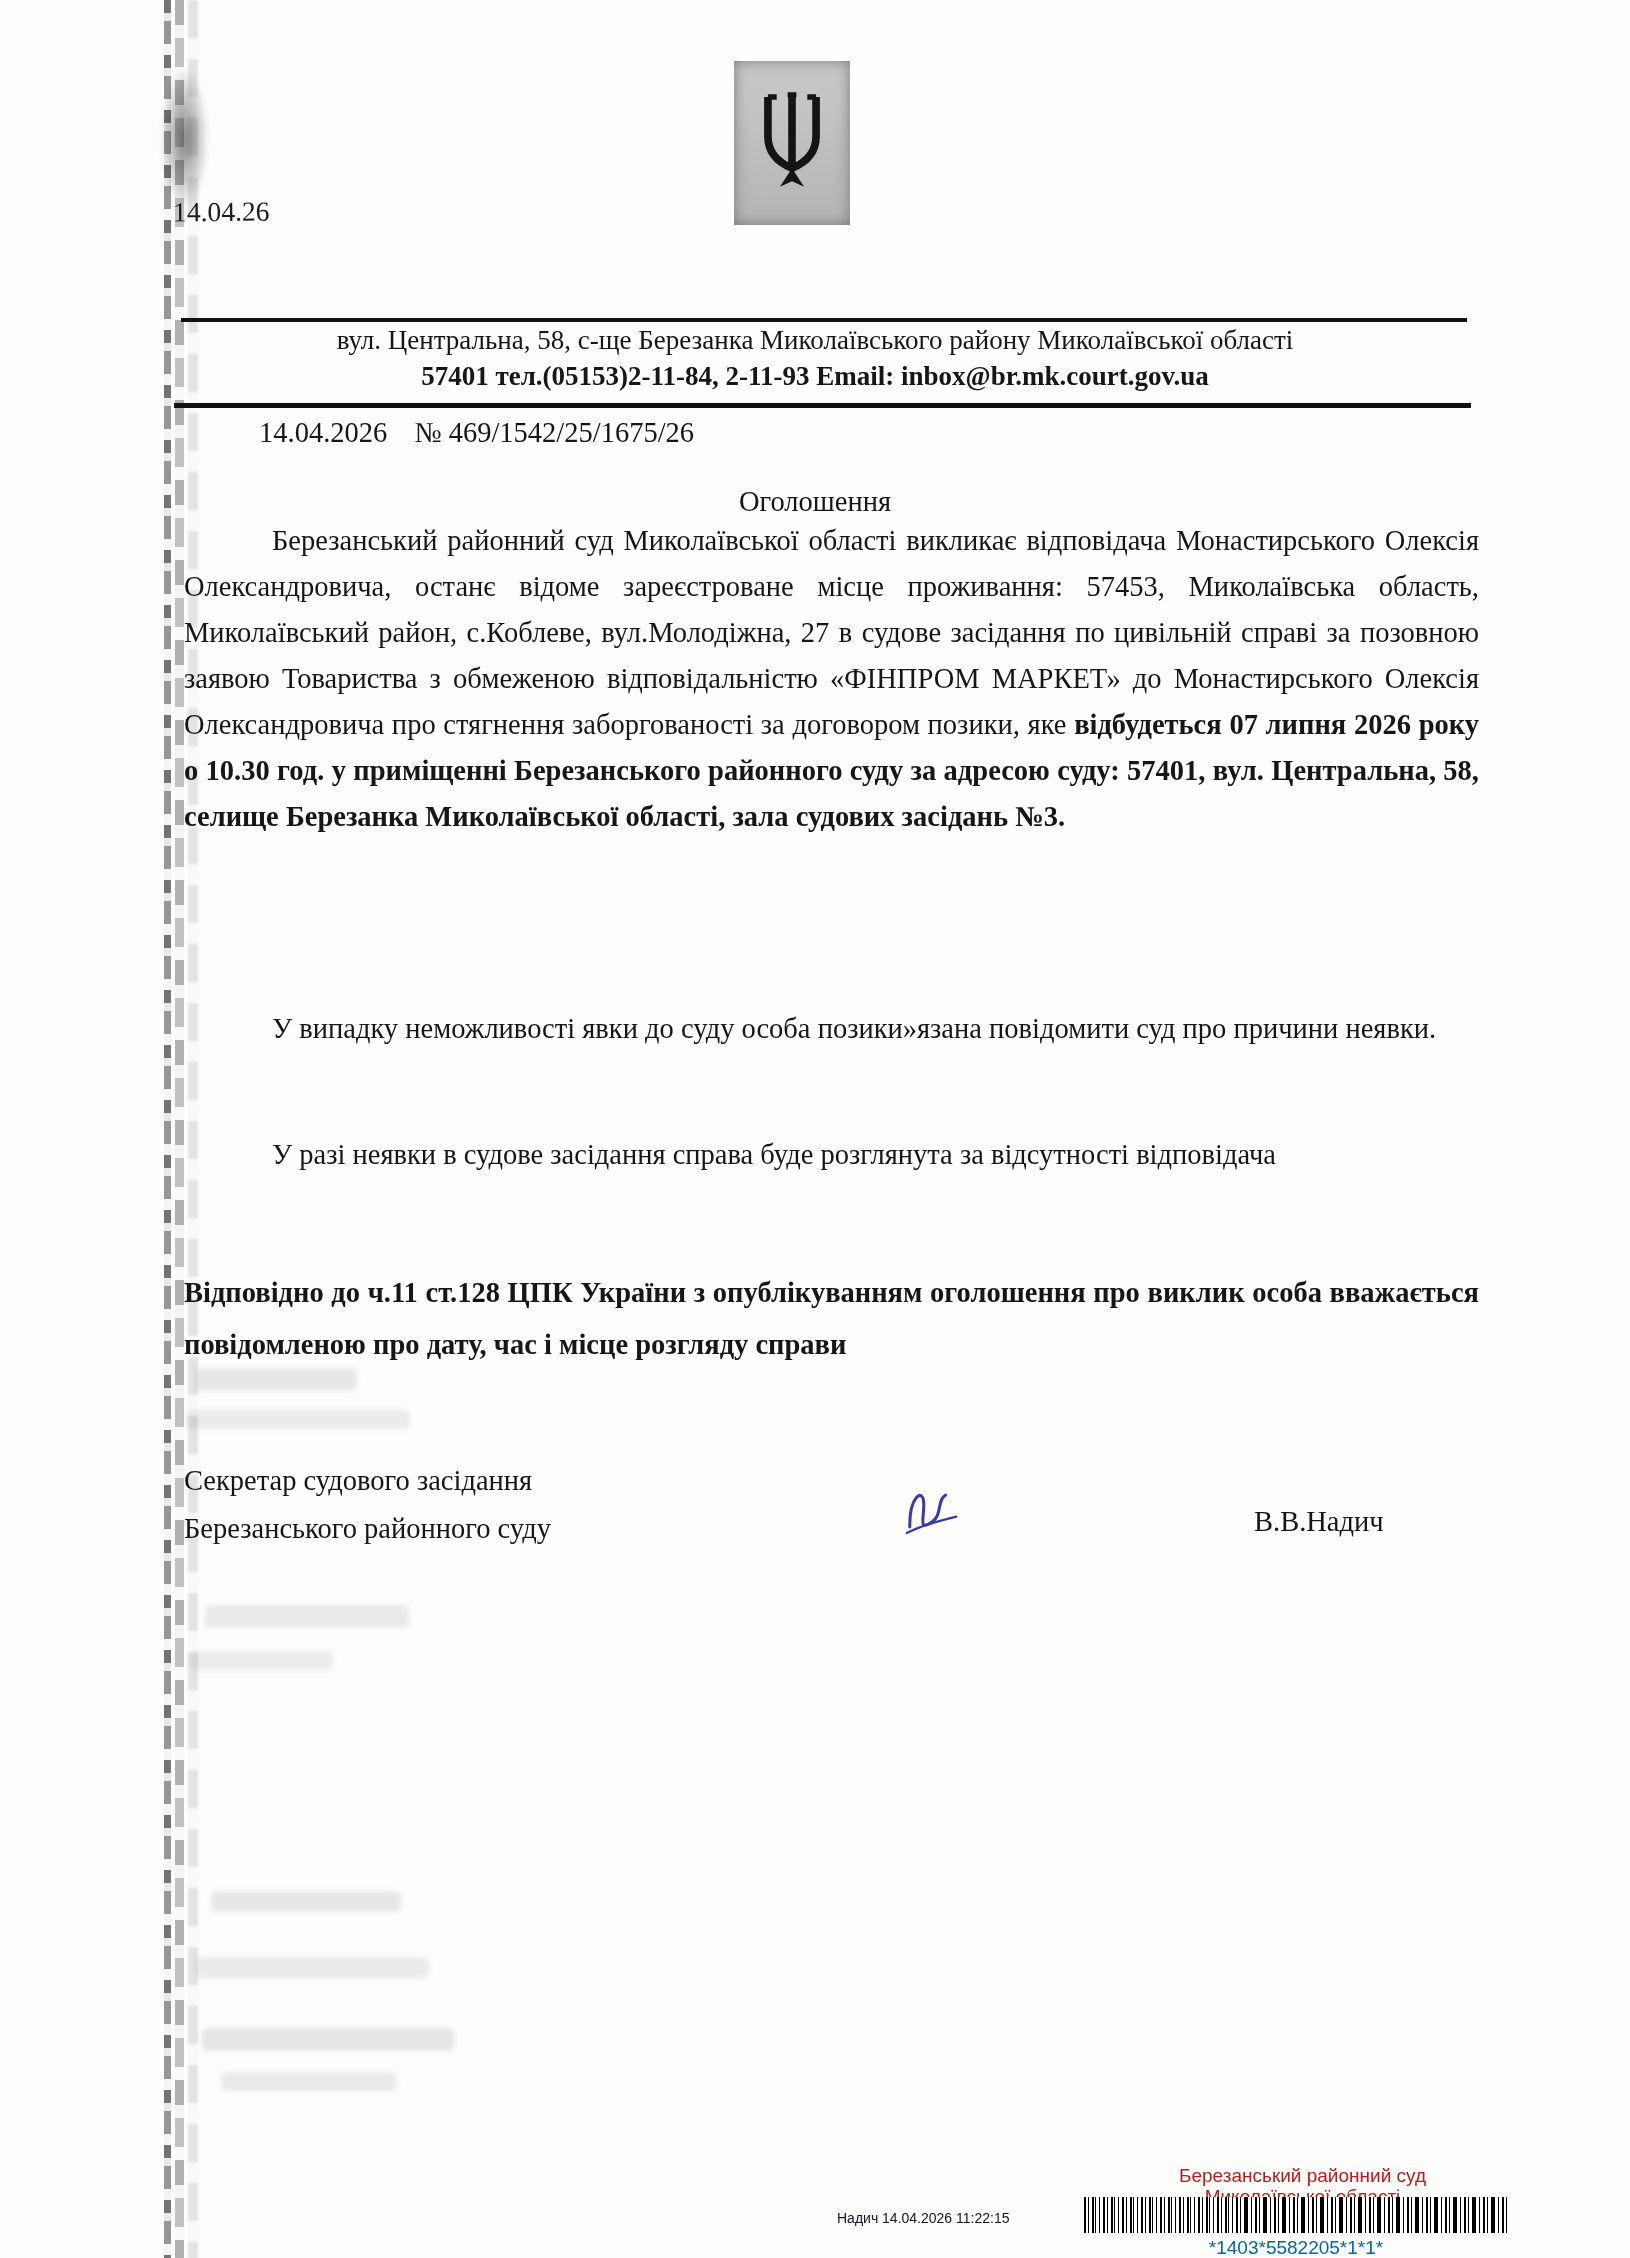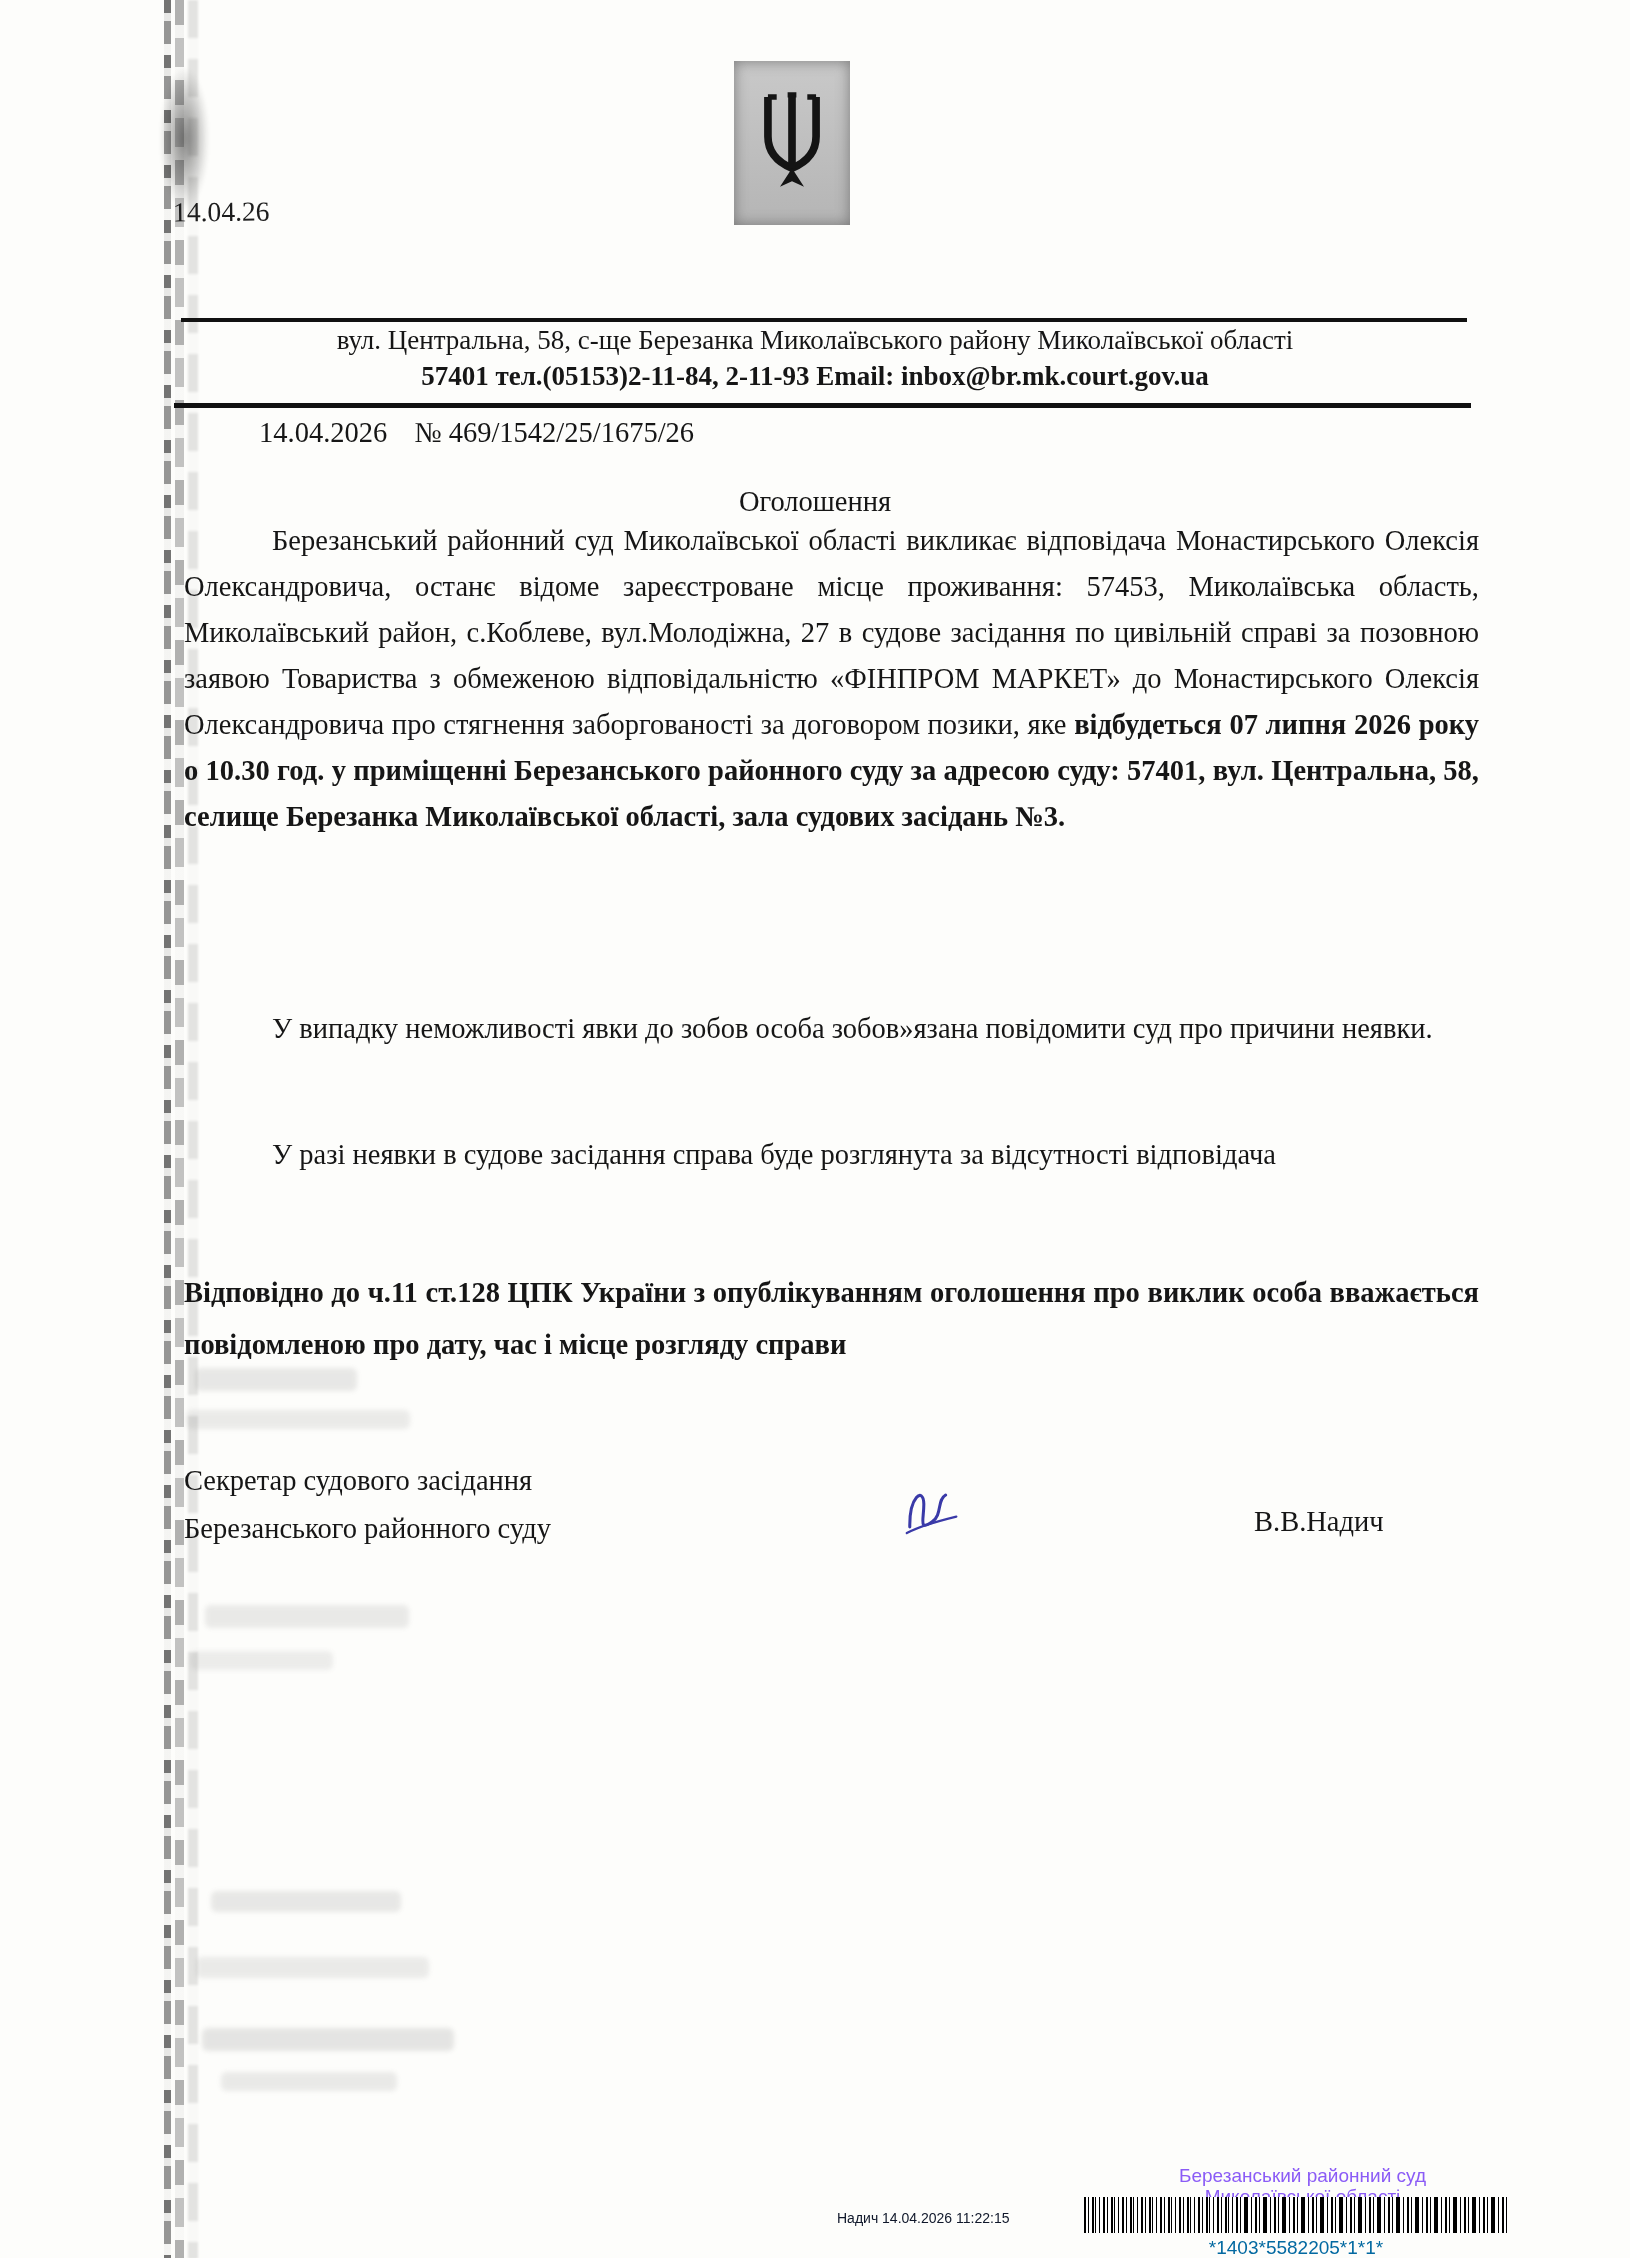--- a/index.html
+++ b/index.html
@@ -56,21 +56,21 @@
   .p3{top:1132px;}
   .p4{top:1267px;font-weight:bold;line-height:52px;text-align:justify;}
   .handwritten{position:absolute;left:173px;top:196px;font-size:27.6px;color:#1d1d1d;
     transform:rotate(-.6deg);}
   
   .sig-role{position:absolute;left:184px;top:1457px;font-size:28.5px;line-height:48px;}
   .sig-name{position:absolute;left:1254px;top:1506px;font-size:28.5px;}
   .sig-mark{position:absolute;left:894px;top:1474px;width:76px;height:67px;transform:rotate(-8deg);}
   
   .foot-court{position:absolute;left:1103px;top:2165px;width:399px;text-align:center;
-    font-family:"Liberation Sans","DejaVu Sans",sans-serif;font-size:19px;line-height:21px;color:#8b5cf6;}
+    font-family:"Liberation Sans","DejaVu Sans",sans-serif;font-size:19px;line-height:21px;color:#b91c1c;}
   .foot-stamp{position:absolute;left:837px;top:2210px;
     font-family:"Liberation Sans","DejaVu Sans",sans-serif;font-size:14px;color:#0f172a;}
   .barcode{position:absolute;left:1084px;top:2197px;width:424px;height:36px;
     background:repeating-linear-gradient(90deg,
       #000 0 1.9px,#fff 1.9px 3.8px,#000 3.8px 4.8px,#fff 4.8px 7.6px,
       #000 7.6px 10.5px,#fff 10.5px 11.4px,#000 11.4px 12.4px,#fff 12.4px 15px,
       #000 15px 16px,#fff 16px 19px);}
   .barcode-text{position:absolute;left:1084px;top:2237px;width:424px;text-align:center;
     font-family:"Liberation Sans","DejaVu Sans",sans-serif;font-size:19px;color:#0369a1;}
 </style>
@@ -112,21 +112,21 @@
     <span>14.04.2026</span>
     <span class="num">№ 469/1542/25/1675/26</span>
   </div>
 
   <div class="doc-title">Оголошення</div>
 
   <div class="para indent p1">
     <span>Березанський районний суд Миколаївської області викликає відповідача Монастирського Олексія Олександровича, останє відоме  зареєстроване місце проживання: 57453, Миколаївська область, Миколаївський район, с.Коблеве, вул.Молодіжна, 27 в   судове засідання  по цивільній справі за позовною заявою  Товариства з обмеженою відповідальністю «ФІНПРОМ МАРКЕТ» до Монастирського Олексія Олександровича про стягнення заборгованості за договором позики,  яке </span><b>відбудеться 07 липня  2026 року о 10.30 год. у приміщенні Березанського районного суду за адресою суду: 57401, вул. Центральна, 58, селище Березанка  Миколаївської області, зала судових засідань №3.</b>
   </div>
 
-  <div class="para indent p2">У випадку неможливості явки до зобов особа зобов»язана повідомити суд про причини неявки.</div>
+  <div class="para indent p2">У випадку неможливості явки до суду особа позики»язана повідомити суд про причини неявки.</div>
 
   <div class="para indent p3">У разі неявки в судове засідання  справа буде розглянута за відсутності відповідача</div>
 
   <div class="para p4">Відповідно до ч.11 ст.128 ЦПК України з опублікуванням оголошення про виклик особа вважається повідомленою    про дату, час  і місце розгляду справи</div>
 
   <div class="sig-role">
     <div>Секретар судового засідання</div>
     <div>Березанського районного суду</div>
   </div>
   <svg class="sig-mark" viewBox="0 0 80 70" aria-hidden="true">

